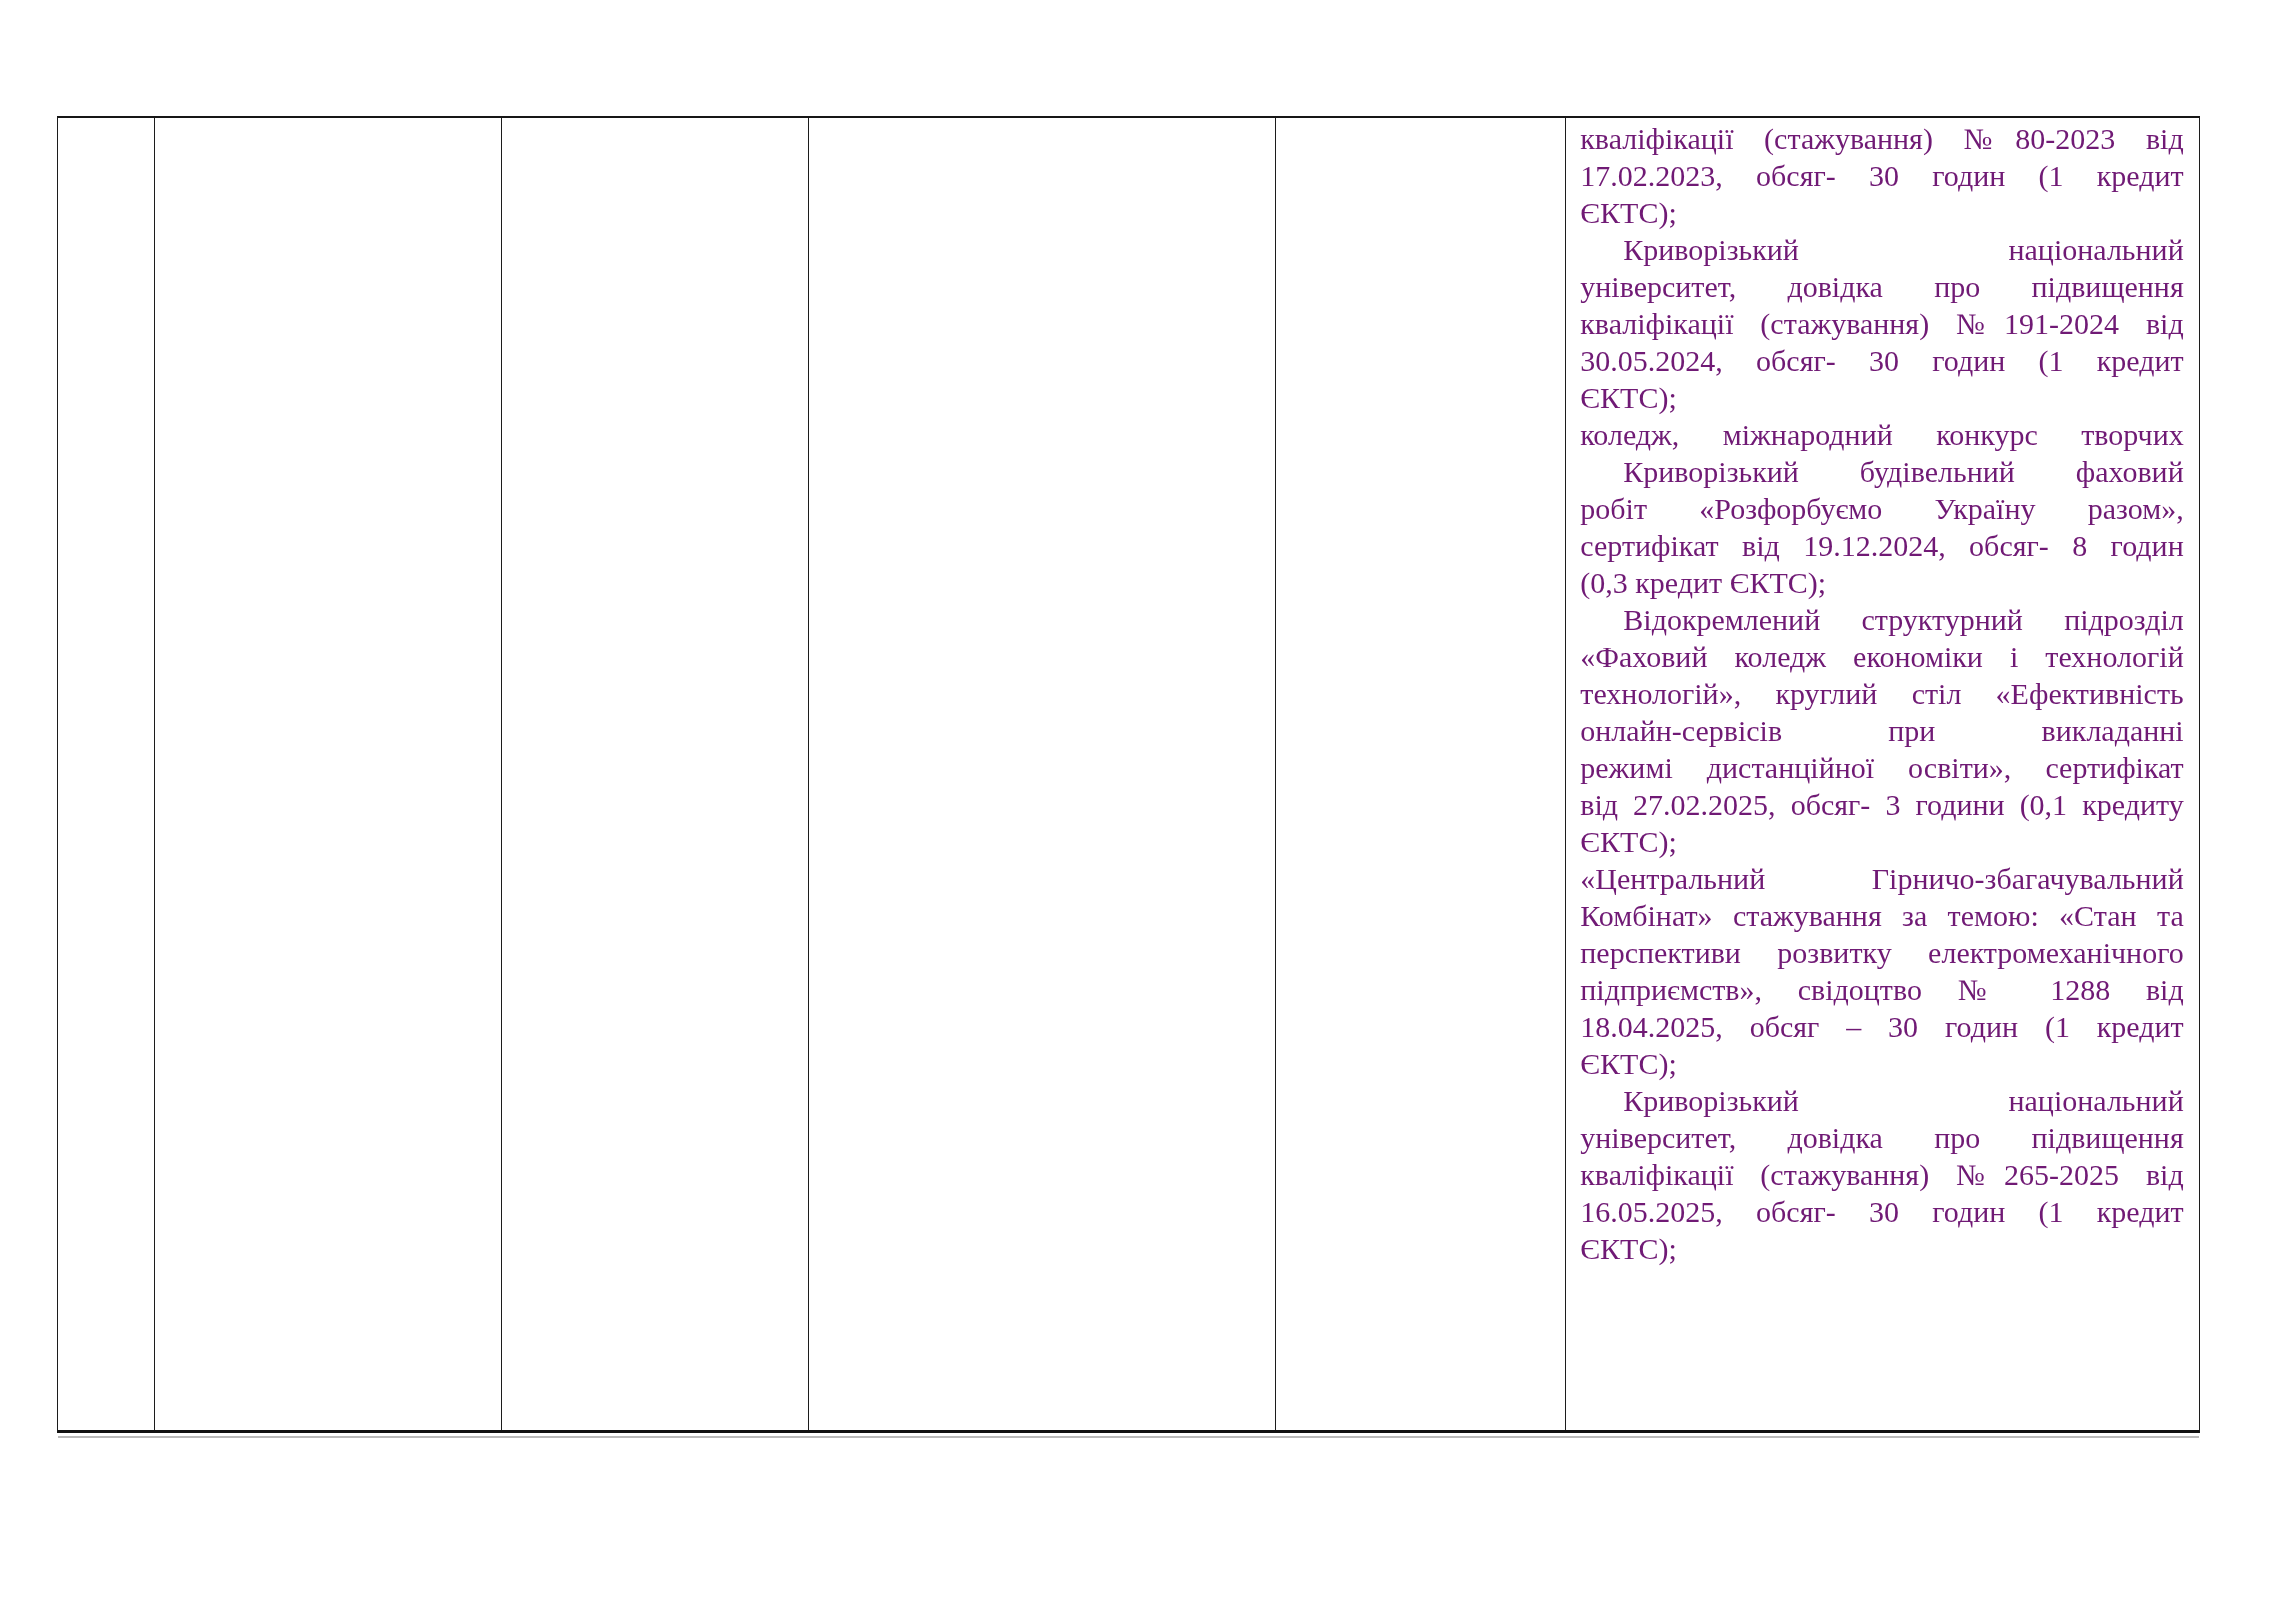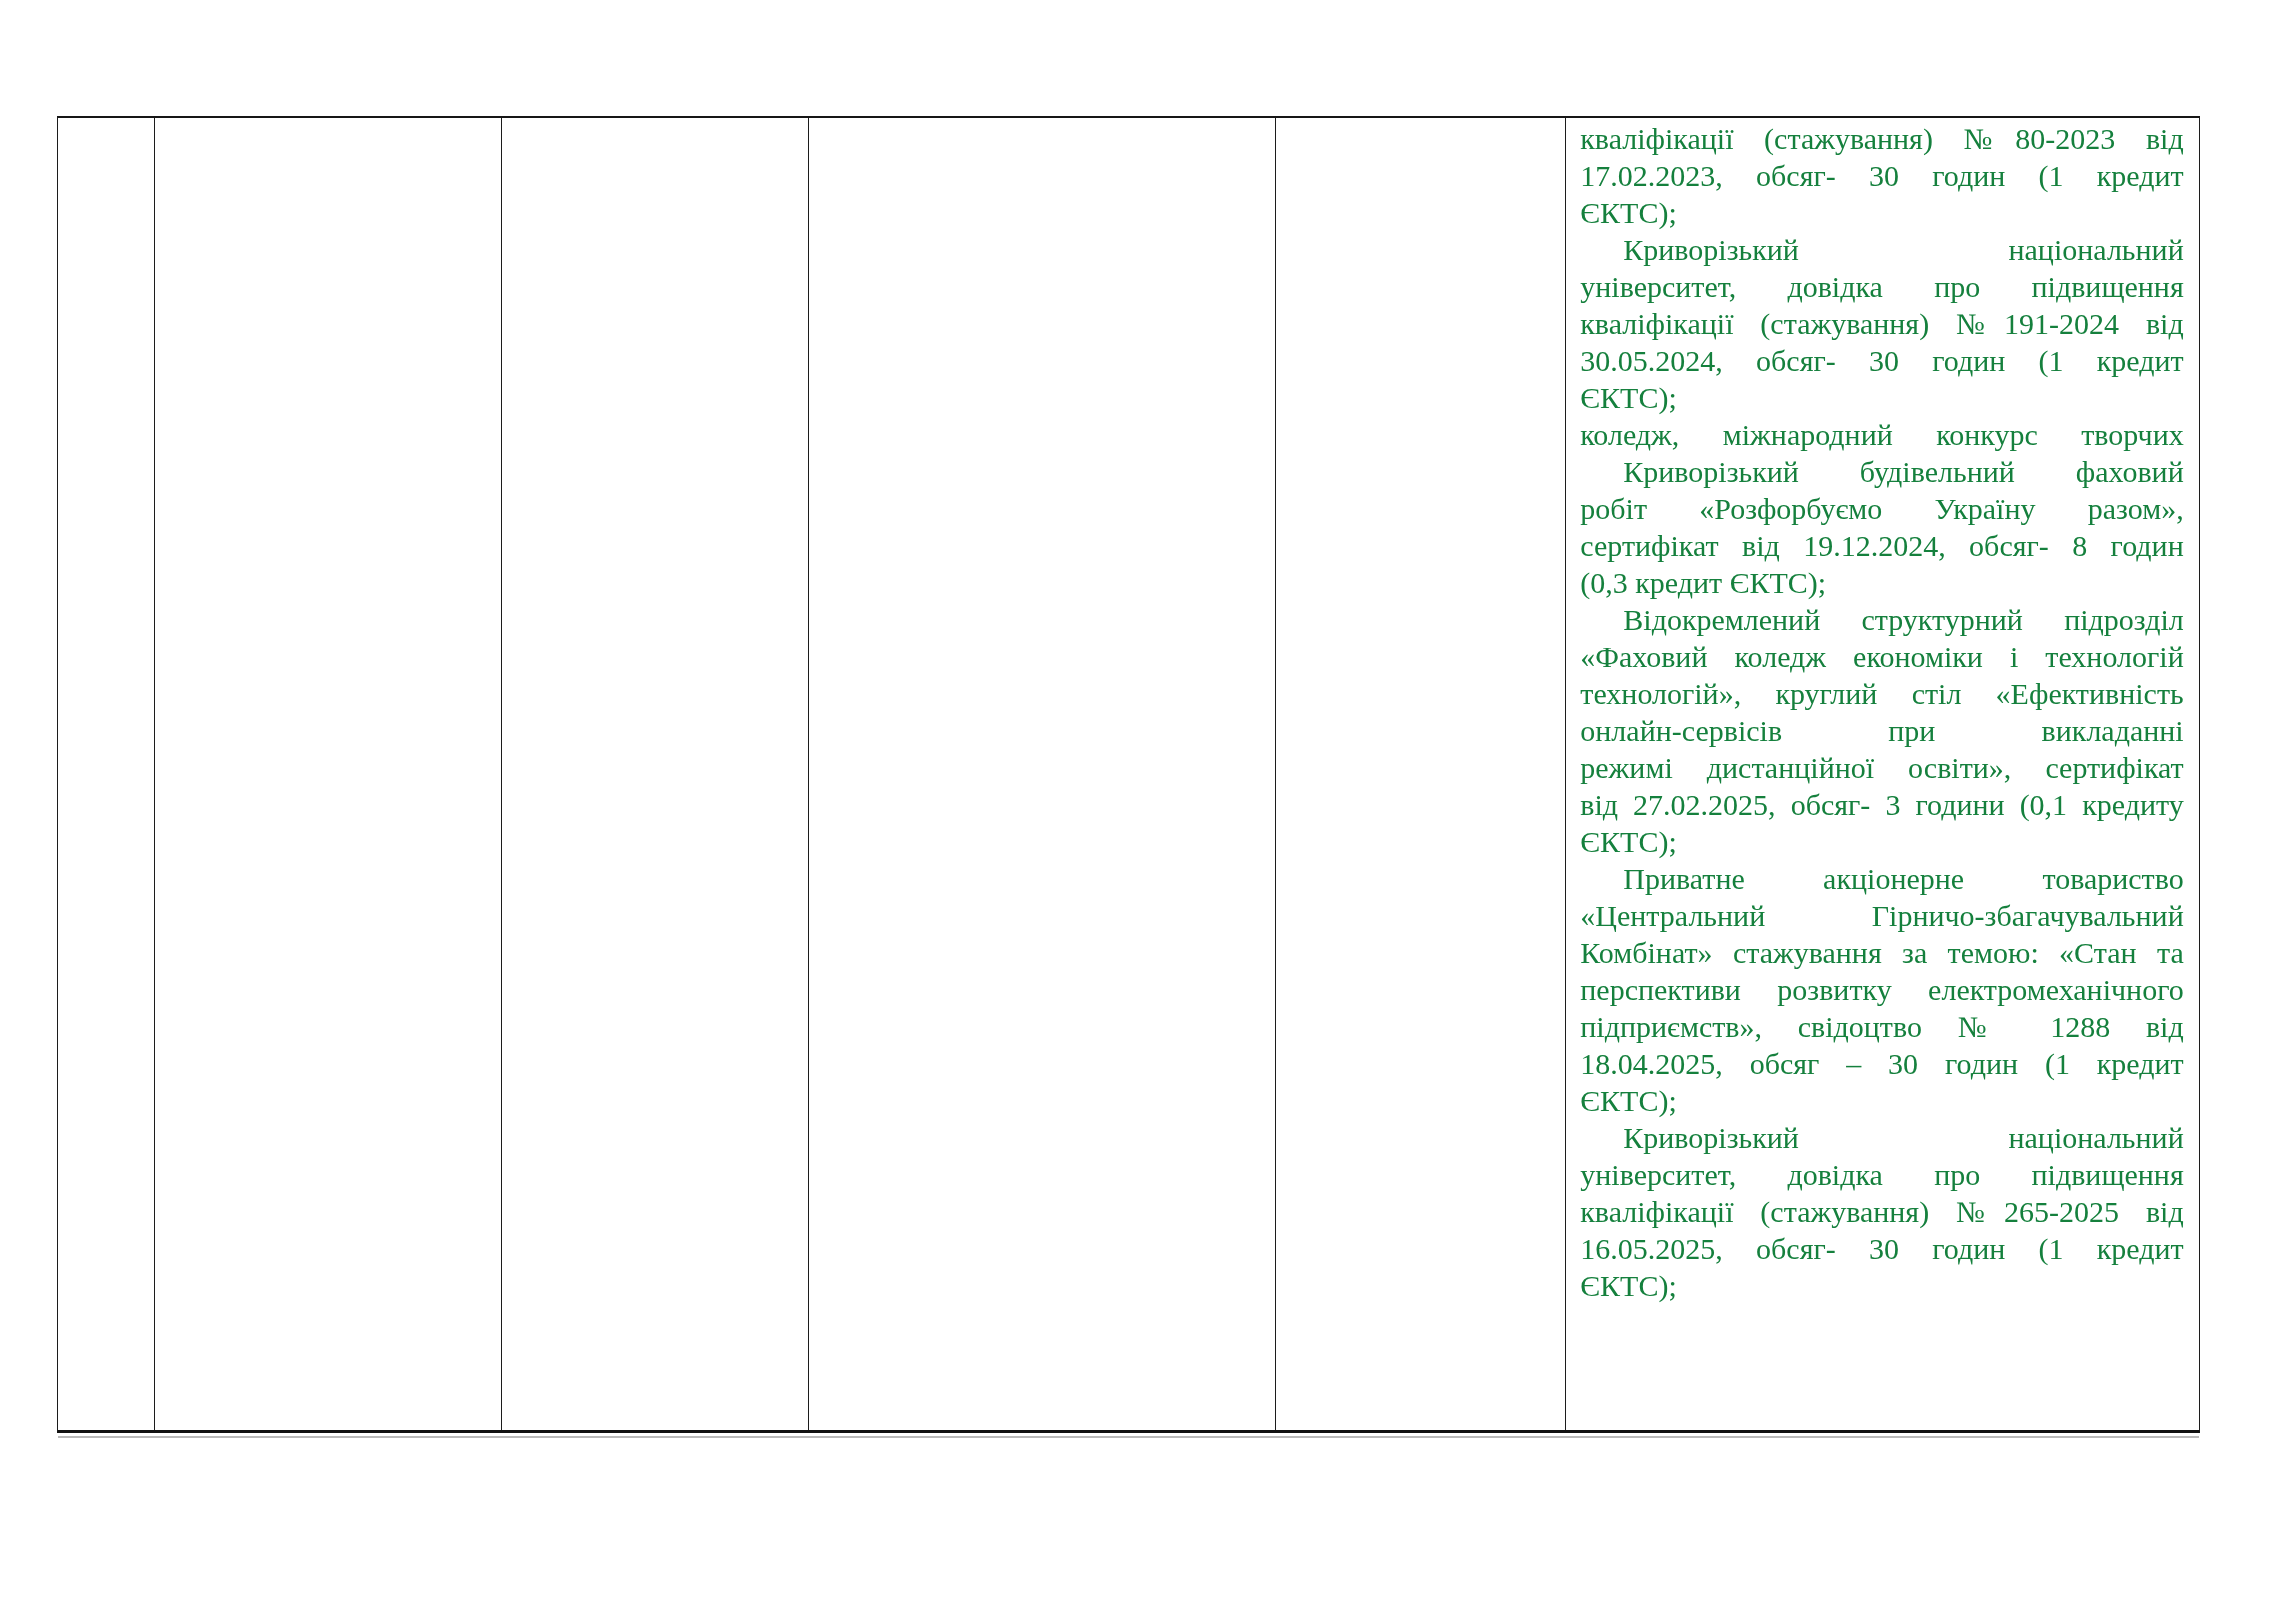--- a/index.html
+++ b/index.html
@@ -48,21 +48,21 @@
   }
   .c1 { width: 97px; }
   .c2 { width: 347px; }
   .c3 { width: 307px; }
   .c4 { width: 467px; }
   .c5 { width: 290px; }
   .c6 {
     width: 632px;
     border-right: none;
     padding: 1.8px 14.3px 0 14.3px;
-    color: #15803d;
+    color: #701a75;
     font-size: 30px;
     line-height: 37px;
   }
   .line {
     text-align: justify;
     text-align-last: justify;
     white-space: normal;
   }
   .line.par-end {
     text-align-last: left;
@@ -96,21 +96,20 @@
           <div class="line">робіт «Розфорбуємо Україну разом»,</div>
           <div class="line">сертифікат від 19.12.2024, обсяг- 8 годин</div>
           <div class="line par-end">(0,3 кредит ЄКТС);</div>
           <div class="line indent">Відокремлений структурний підрозділ</div>
           <div class="line">«Фаховий коледж економіки і технологій</div>
           <div class="line">технологій», круглий стіл «Ефективність</div>
           <div class="line">онлайн-сервісів при викладанні</div>
           <div class="line">режимі дистанційної освіти», сертифікат</div>
           <div class="line">від 27.02.2025, обсяг- 3 години (0,1 кредиту</div>
           <div class="line par-end">ЄКТС);</div>
-          <div class="line indent">Приватне акціонерне товариство</div>
           <div class="line">«Центральний Гірничо-збагачувальний</div>
           <div class="line">Комбінат» стажування за темою: «Стан та</div>
           <div class="line">перспективи розвитку електромеханічного</div>
           <div class="line">підприємств», свідоцтво № 1288 від</div>
           <div class="line">18.04.2025, обсяг – 30 годин (1 кредит</div>
           <div class="line par-end">ЄКТС);</div>
           <div class="line indent">Криворізький національний</div>
           <div class="line">університет, довідка про підвищення</div>
           <div class="line">кваліфікації (стажування) №265-2025 від</div>
           <div class="line">16.05.2025, обсяг- 30 годин (1 кредит</div>

